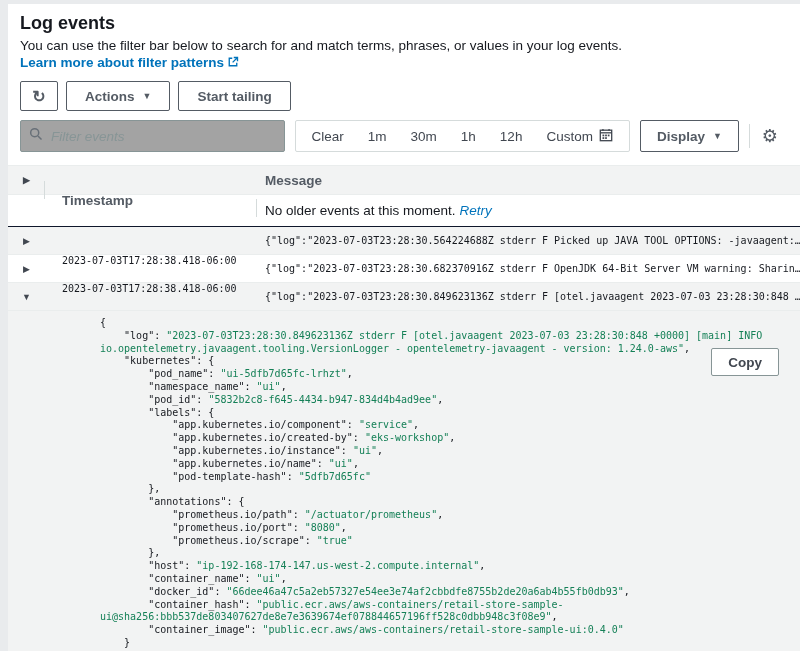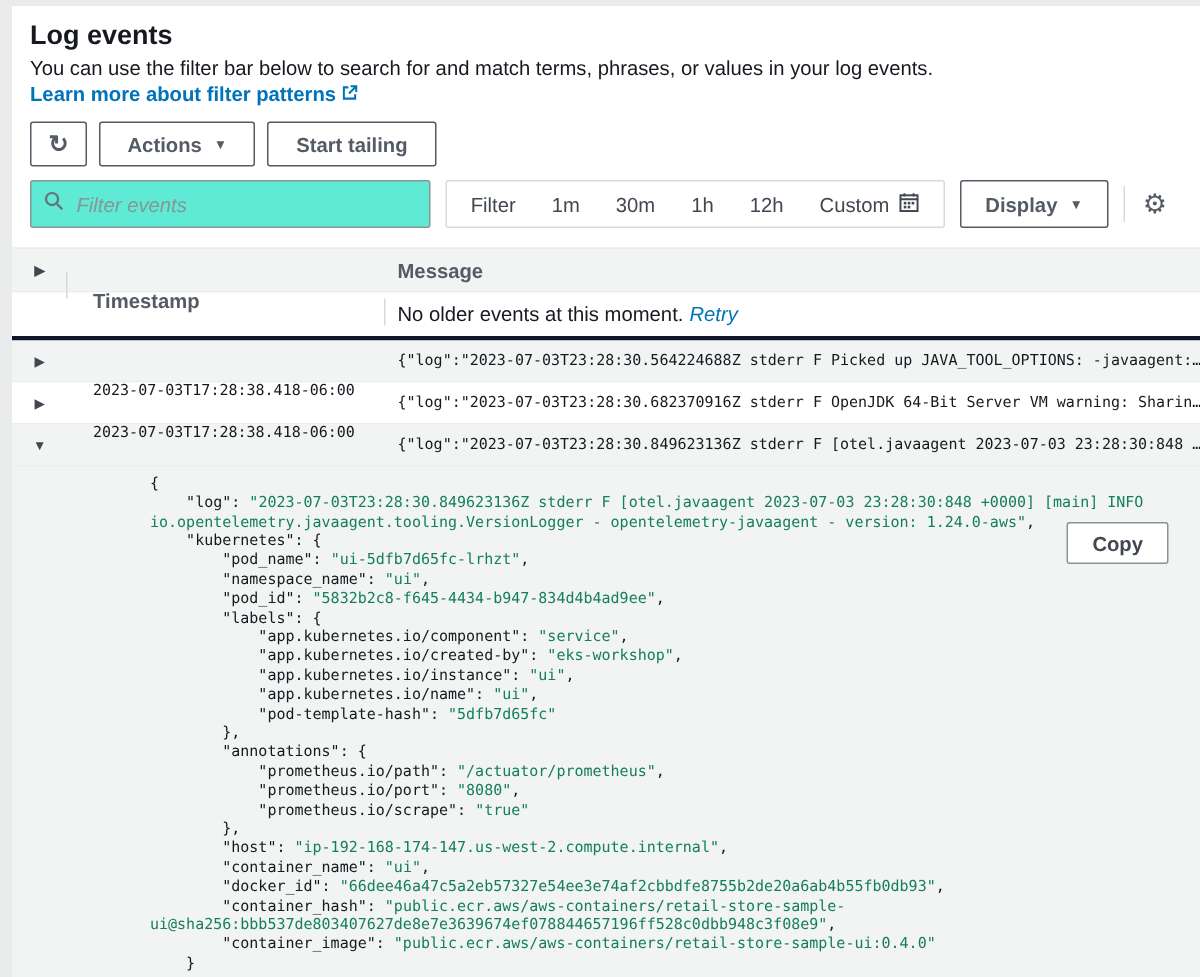--- a/index.html
+++ b/index.html
@@ -27,21 +27,21 @@
     color:#545b64; font-weight:bold; font-size:13.5px; font-family:inherit;
     display:inline-flex; align-items:center; justify-content:center; gap:8px;
     padding:0 18px; cursor:pointer;
   }
   .btn.icon-only { width:38px; padding:0; font-size:16px; }
   .btn.disabled { border-color:#d5dbdb; color:#aab7b8; cursor:default; }
   .caret { font-size:9px; position:relative; top:0px; }
   
   .filterbar { display:flex; align-items:center; padding:0 20px 0 12px; margin-top:9px; gap:10px; }
   .search-box {
-    flex:1; height:32px; border:1px solid #879596; border-radius:2px; background:#5eead4;
+    flex:1; height:32px; border:1px solid #879596; border-radius:2px; background:#a3a3a3;
     display:flex; align-items:center; padding:0 8px; gap:6px; min-width:0;
   }
   .search-box input {
     border:none; outline:none; flex:1; font-size:13.5px; font-style:italic;
     font-family:inherit; color:#16191f; background:transparent; min-width:0;
   }
   .search-box input::placeholder { color:#879596; font-style:italic; }
   .range-group {
     height:32px; border:1px solid #d5dbdb; border-radius:2px; background:#fff;
     display:flex; align-items:center; padding:0 4px;
@@ -60,21 +60,21 @@
     background:#f2f3f3; border-top:1px solid #eaeded; border-bottom:1px solid #eaeded;
     font-weight:bold; color:#545b64;
   }
   .col-a { width:37px; display:flex; justify-content:center; align-items:center; position:relative; flex:none; }
   .col-t { width:212px; padding-left:17px; position:relative; flex:none;margin-top:40px; }
   .col-m { flex:1; padding-left:8px; min-width:0; }
   .thead .col-a::after, .thead .col-t::after {
     content:""; position:absolute; right:0; top:6px; height:18px; width:1px; background:#d5dbdb;
   }
   .notice-row {
-    height:32px; display:flex; align-items:center; background:#fff; border-bottom:3px solid #0f172a;
+    height:32px; display:flex; align-items:center; background:#fff; border-bottom:1px solid #0f172a;
     padding-left:257px; gap:4px;
   }
   .retry { color:#0073bb; font-style:italic; cursor:pointer; }
   .lrow {
     display:flex; align-items:center; height:28px; background:#fff;
     border-bottom:1px solid #eaeded; cursor:pointer;
   }
   .lrow.shade { background:#f2f3f3; }
   .mono { font-family:"DejaVu Sans Mono","Liberation Mono",monospace; font-size:10px; }
   .lrow .col-m { white-space:nowrap; overflow:hidden; }
@@ -129,21 +129,21 @@
 
   <div class="filterbar">
     <div class="search-box">
       <span><svg width="14" height="14" viewBox="0 0 16 16">
             <circle cx="6.5" cy="6.5" r="4.6" fill="none" stroke="#687078" stroke-width="1.7"></circle>
             <line x1="10.2" y1="10.2" x2="14.3" y2="14.3" stroke="#687078" stroke-width="1.7"></line>
           </svg></span>
       <input type="text" placeholder="Filter events" style="">
     </div>
     <div class="range-group">
-      <span class="range-item">Filter</span>
+      <span class="range-item">Clear</span>
       <span class="range-item">1m</span>
       <span class="range-item">30m</span>
       <span class="range-item">1h</span>
       <span class="range-item">12h</span>
       <span class="range-item">
         <span>Custom</span>
         <span><svg width="14" height="14" viewBox="0 0 16 16">
               <rect x="1.5" y="2.5" width="13" height="12" fill="none" stroke="#414750" stroke-width="1.5"></rect>
               <line x1="1.5" y1="5.5" x2="14.5" y2="5.5" stroke="#414750" stroke-width="1.5"></line>
               <line x1="4.5" y1="1" x2="4.5" y2="3.5" stroke="#414750" stroke-width="1.5"></line>

